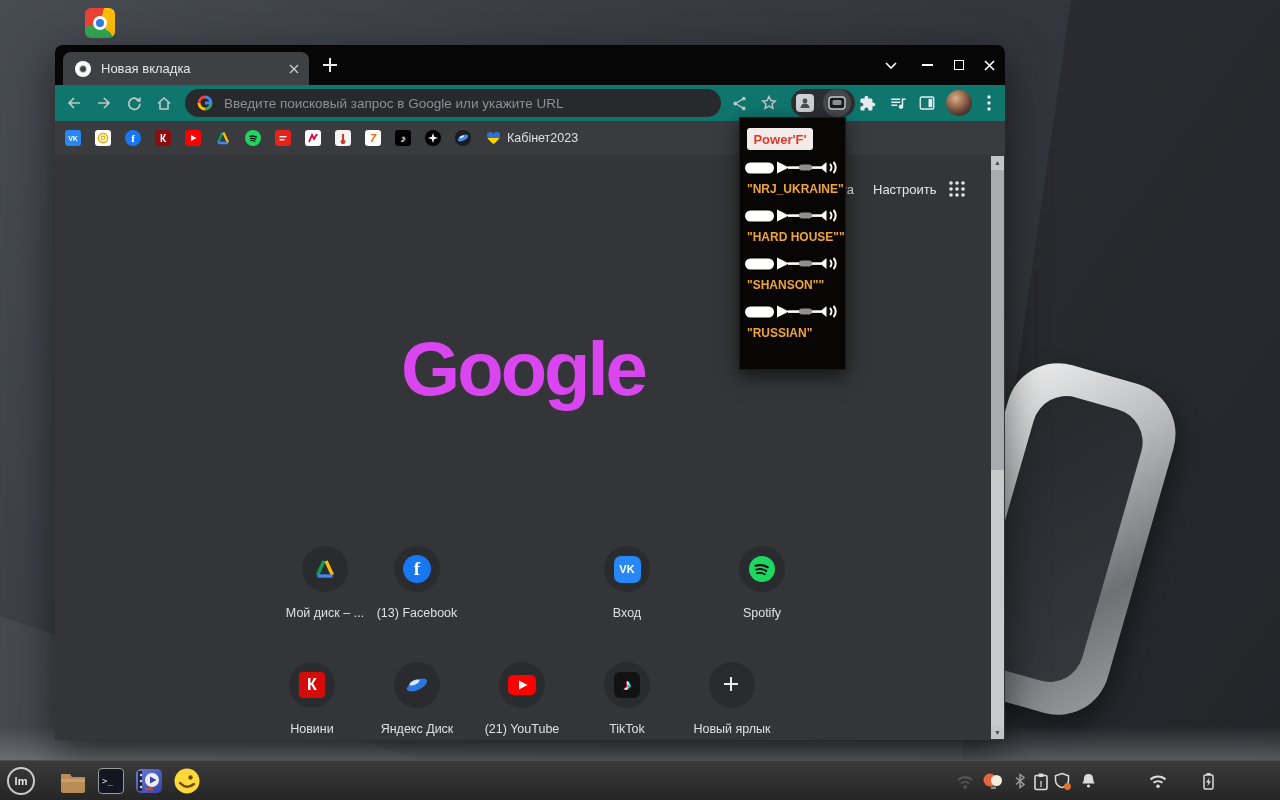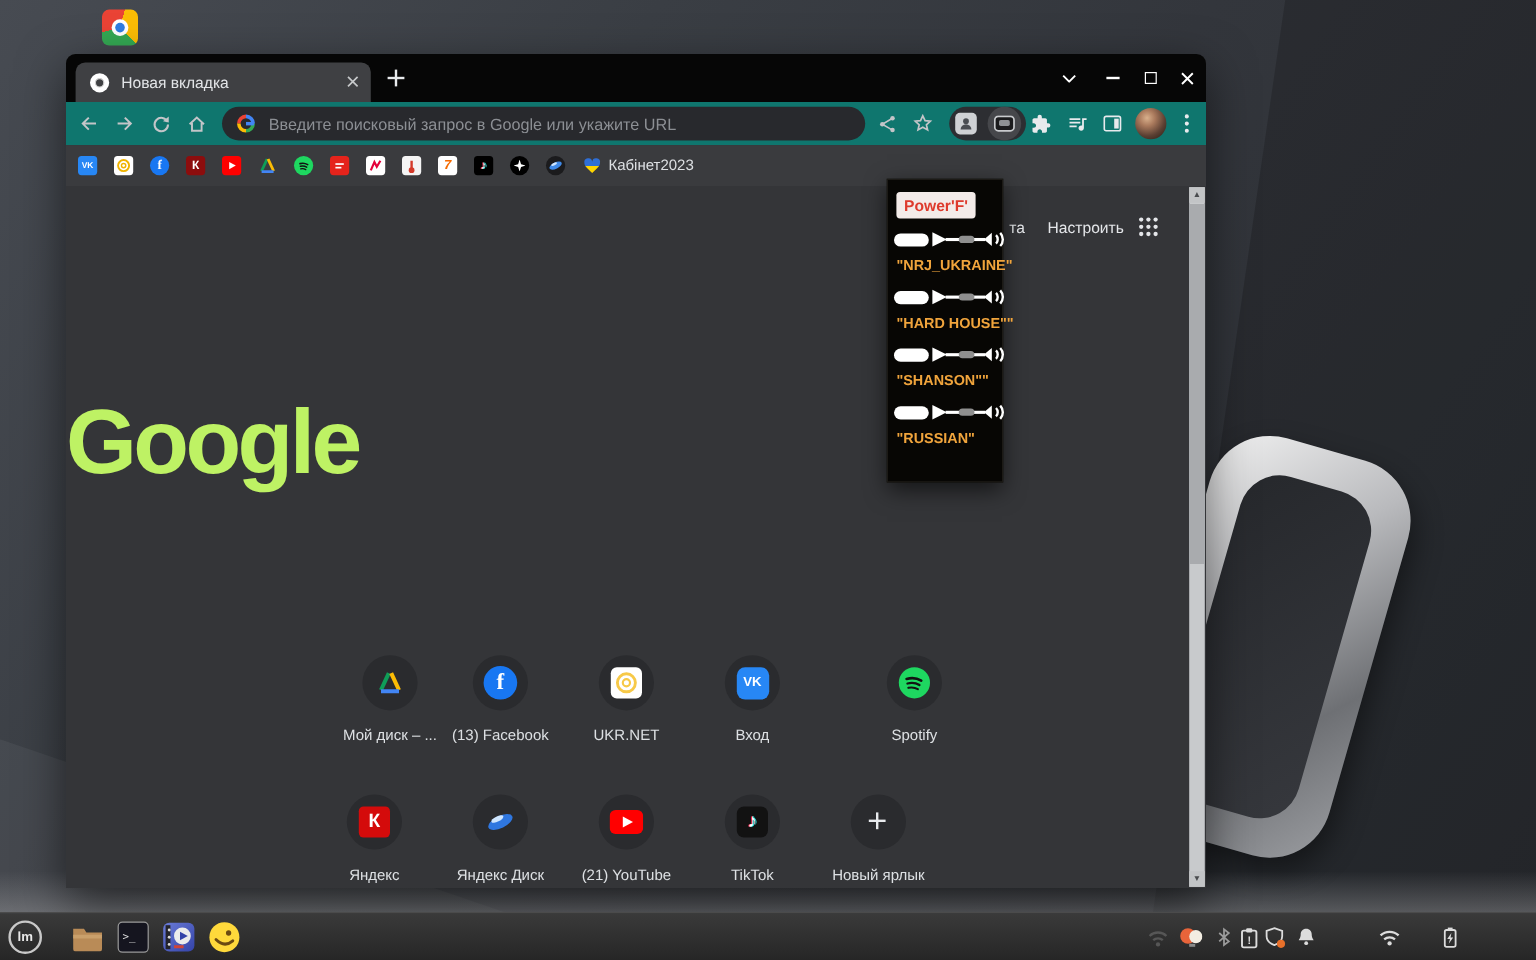--- a/index.html
+++ b/index.html
@@ -54,22 +54,22 @@
       display:flex;align-items:center;justify-content:center;position:relative;}
   .tile-label{margin-top:14px;color:#dde0e3;font-size:12.5px;white-space:nowrap;}
   .customize{position:absolute;left:764px;top:530px;width:157px;height:36px;border-radius:18px;
       background:#2a2b2e;display:flex;align-items:center;justify-content:center;gap:9px;
       color:#c9cbce;font-size:13px;}
   .scrollbar{position:absolute;right:1px;top:1px;width:13px;height:583px;background:#c8cacc;}
   .sb-thumb{position:absolute;left:0;top:14px;width:13px;height:300px;background:#a9abae;}
   .sb-arrow{position:absolute;left:0;width:13px;height:13px;background:#c2c4c6;
       display:flex;align-items:center;justify-content:center;font-size:7px;color:#4a4c4f;}
   
-  .popup{left:739px;top:117px;width:97px;height:253px;background:#070604;z-index:6;
-      box-shadow:0 6px 18px rgba(0,0,0,.6);border:1px solid #1c1a16;box-sizing:border-box;margin-top:32px;}
+  .popup{left:739px;top:117px;width:107px;height:253px;background:#070604;z-index:6;
+      box-shadow:0 6px 18px rgba(0,0,0,.6);border:1px solid #1c1a16;box-sizing:border-box;}
   .power-btn{position:absolute;left:7px;top:10px;width:66px;height:22px;background:#f3ebe9;
       border-radius:3px;color:#de3a2d;font-size:13px;font-weight:bold;display:flex;
       align-items:center;justify-content:center;}
   .station{position:absolute;left:7px;color:#f0a43c;font-size:12px;font-weight:bold;white-space:nowrap;}
   .player{position:absolute;left:4px;}
   
   .taskbar{left:0;top:760px;width:1280px;height:40px;z-index:10;
       background:linear-gradient(#3a3a3a,#262626);border-top:1px solid #4b4b4b;box-sizing:border-box;}
   .tb-ico{position:absolute;top:5px;width:30px;height:30px;display:flex;align-items:center;justify-content:center;}
   .tray-ico{position:absolute;top:10px;width:20px;height:20px;display:flex;align-items:center;justify-content:center;}
@@ -307,51 +307,40 @@
           <circle cx="3" cy="9" r="1.8"></circle>
               <circle cx="9" cy="9" r="1.8"></circle>
               <circle cx="15" cy="9" r="1.8"></circle>
           <circle cx="3" cy="15" r="1.8"></circle>
               <circle cx="9" cy="15" r="1.8"></circle>
               <circle cx="15" cy="15" r="1.8"></circle>
             </g>
         </svg>
       </span>
 
-      <div class="abs" style="left:0;top:170px;width:936px;text-align:left;color:#bef264;
+      <div class="abs" style="left:0;top:170px;width:936px;text-align:center;color:#d946ef;
            font-size:76px;font-weight:bold;letter-spacing:-3px;">Google</div>
 
 
       <div class="tile" style="left:218px;top:391px;">
         <div class="tile-circle">
           <svg width="24" height="24">
               <path d="M11 4 L4.5 18" stroke="#0f9d58" stroke-width="3.4"></path>
               <path d="M13 4 L19.5 18" stroke="#fbbc05" stroke-width="3.4"></path>
               <path d="M4.5 19 H19.5" stroke="#4285f4" stroke-width="3.4"></path>
             </svg>
         </div>
         <div class="tile-label">Мой диск – ...</div>
       </div>
       <div class="tile" style="left:310px;top:391px;">
         <div class="tile-circle">
           <div style="width:28px;height:28px;border-radius:50%;background:#1877f2;color:#fff;font-size:19px;font-weight:bold;
                font-family:'Liberation Serif',serif;display:flex;align-items:center;justify-content:center;">f</div>
         </div>
         <div class="tile-label">(13) Facebook</div>
-      </div>
-      <div class="tile" style="left:415px;top:391px;">
-        <div class="tile-circle">
-          <div style="width:26px;height:26px;border-radius:5px;background:#fff;display:flex;align-items:center;justify-content:center;">
-            <svg width="20" height="20">
-                <circle cx="10" cy="10" r="7.5" stroke="#f7c948" stroke-width="2.4" fill="none"></circle>
-                <circle cx="10" cy="10" r="3" stroke="#f7c948" stroke-width="1.8" fill="none"></circle>
-              </svg>
-          </div>
-        </div>
-        <div class="tile-label">UKR.NET</div>
       </div>
       <div class="tile" style="left:520px;top:391px;">
         <div class="tile-circle">
           <div style="width:27px;height:27px;border-radius:7px;background:#2787f5;color:#fff;font-size:11px;font-weight:bold;
                display:flex;align-items:center;justify-content:center;">VK</div>
         </div>
         <div class="tile-label">Вход</div>
       </div>
       <div class="tile" style="left:655px;top:391px;">
         <div class="tile-circle">
@@ -363,21 +352,21 @@
             </svg>
         </div>
         <div class="tile-label">Spotify</div>
       </div>
 
       <div class="tile" style="left:205px;top:507px;">
         <div class="tile-circle">
           <div style="width:26px;height:26px;border-radius:4px;background:#d40b0b;color:#fff;font-size:16px;font-weight:bold;
                display:flex;align-items:center;justify-content:center;">К</div>
         </div>
-        <div class="tile-label">Яндекс</div>
+        <div class="tile-label">Новини</div>
       </div>
       <div class="tile" style="left:310px;top:507px;">
         <div class="tile-circle">
           <svg width="30" height="30">
               <ellipse cx="15" cy="15" rx="11" ry="5" transform="rotate(-26 15 15)" fill="#2f77e0"></ellipse>
           <ellipse cx="12.5" cy="12.5" rx="5.5" ry="2.2" transform="rotate(-26 12.5 12.5)" fill="#cfe6ff"></ellipse>
             </svg>
         </div>
         <div class="tile-label">Яндекс Диск</div>
       </div>

